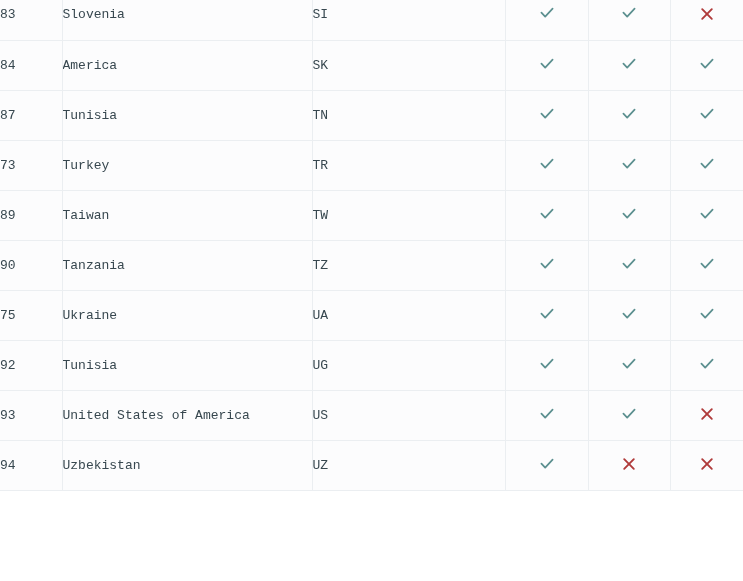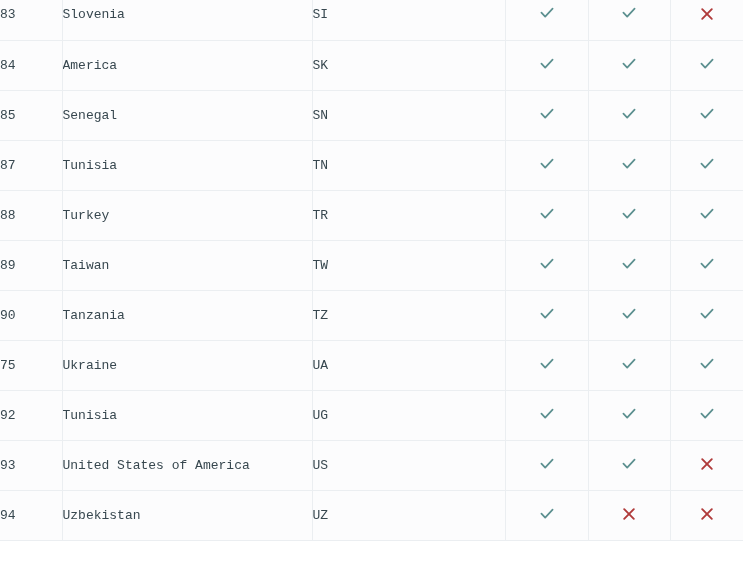--- a/index.html
+++ b/index.html
@@ -148,61 +148,41 @@
                   <path d="M3.4 8.6 L7.2 12.6 L14.6 4.6" fill="none" stroke="#5b8f8f" stroke-width="1.7" stroke-linecap="round" stroke-linejoin="round"></path>
                 </svg>
               </span></td>
             <td class="cell-status"><span class="icon-wrap icon-check">
                 <svg width="18" height="18" viewBox="0 0 18 18" aria-hidden="true">
                   <path d="M3.4 8.6 L7.2 12.6 L14.6 4.6" fill="none" stroke="#5b8f8f" stroke-width="1.7" stroke-linecap="round" stroke-linejoin="round"></path>
                 </svg>
               </span></td>
           </tr>
           <tr>
-            <td class="cell-index">85</td>
-            <td class="cell-name">Senegal</td>
-            <td class="cell-code">SN</td>
-            <td class="cell-status"><span class="icon-wrap icon-check">
-                <svg width="18" height="18" viewBox="0 0 18 18" aria-hidden="true">
-                  <path d="M3.4 8.6 L7.2 12.6 L14.6 4.6" fill="none" stroke="#5b8f8f" stroke-width="1.7" stroke-linecap="round" stroke-linejoin="round"></path>
-                </svg>
-              </span></td>
-            <td class="cell-status"><span class="icon-wrap icon-check">
-                <svg width="18" height="18" viewBox="0 0 18 18" aria-hidden="true">
-                  <path d="M3.4 8.6 L7.2 12.6 L14.6 4.6" fill="none" stroke="#5b8f8f" stroke-width="1.7" stroke-linecap="round" stroke-linejoin="round"></path>
-                </svg>
-              </span></td>
-            <td class="cell-status"><span class="icon-wrap icon-check">
-                <svg width="18" height="18" viewBox="0 0 18 18" aria-hidden="true">
-                  <path d="M3.4 8.6 L7.2 12.6 L14.6 4.6" fill="none" stroke="#5b8f8f" stroke-width="1.7" stroke-linecap="round" stroke-linejoin="round"></path>
-                </svg>
-              </span></td>
-          </tr>
-          <tr>
             <td class="cell-index">87</td>
             <td class="cell-name">Tunisia</td>
             <td class="cell-code">TN</td>
             <td class="cell-status"><span class="icon-wrap icon-check">
                 <svg width="18" height="18" viewBox="0 0 18 18" aria-hidden="true">
                   <path d="M3.4 8.6 L7.2 12.6 L14.6 4.6" fill="none" stroke="#5b8f8f" stroke-width="1.7" stroke-linecap="round" stroke-linejoin="round"></path>
                 </svg>
               </span></td>
             <td class="cell-status"><span class="icon-wrap icon-check">
                 <svg width="18" height="18" viewBox="0 0 18 18" aria-hidden="true">
                   <path d="M3.4 8.6 L7.2 12.6 L14.6 4.6" fill="none" stroke="#5b8f8f" stroke-width="1.7" stroke-linecap="round" stroke-linejoin="round"></path>
                 </svg>
               </span></td>
             <td class="cell-status"><span class="icon-wrap icon-check">
                 <svg width="18" height="18" viewBox="0 0 18 18" aria-hidden="true">
                   <path d="M3.4 8.6 L7.2 12.6 L14.6 4.6" fill="none" stroke="#5b8f8f" stroke-width="1.7" stroke-linecap="round" stroke-linejoin="round"></path>
                 </svg>
               </span></td>
           </tr>
           <tr>
-            <td class="cell-index">88</td>
+            <td class="cell-index">73</td>
             <td class="cell-name">Turkey</td>
             <td class="cell-code">TR</td>
             <td class="cell-status"><span class="icon-wrap icon-check">
                 <svg width="18" height="18" viewBox="0 0 18 18" aria-hidden="true">
                   <path d="M3.4 8.6 L7.2 12.6 L14.6 4.6" fill="none" stroke="#5b8f8f" stroke-width="1.7" stroke-linecap="round" stroke-linejoin="round"></path>
                 </svg>
               </span></td>
             <td class="cell-status"><span class="icon-wrap icon-check">
                 <svg width="18" height="18" viewBox="0 0 18 18" aria-hidden="true">
                   <path d="M3.4 8.6 L7.2 12.6 L14.6 4.6" fill="none" stroke="#5b8f8f" stroke-width="1.7" stroke-linecap="round" stroke-linejoin="round"></path>

